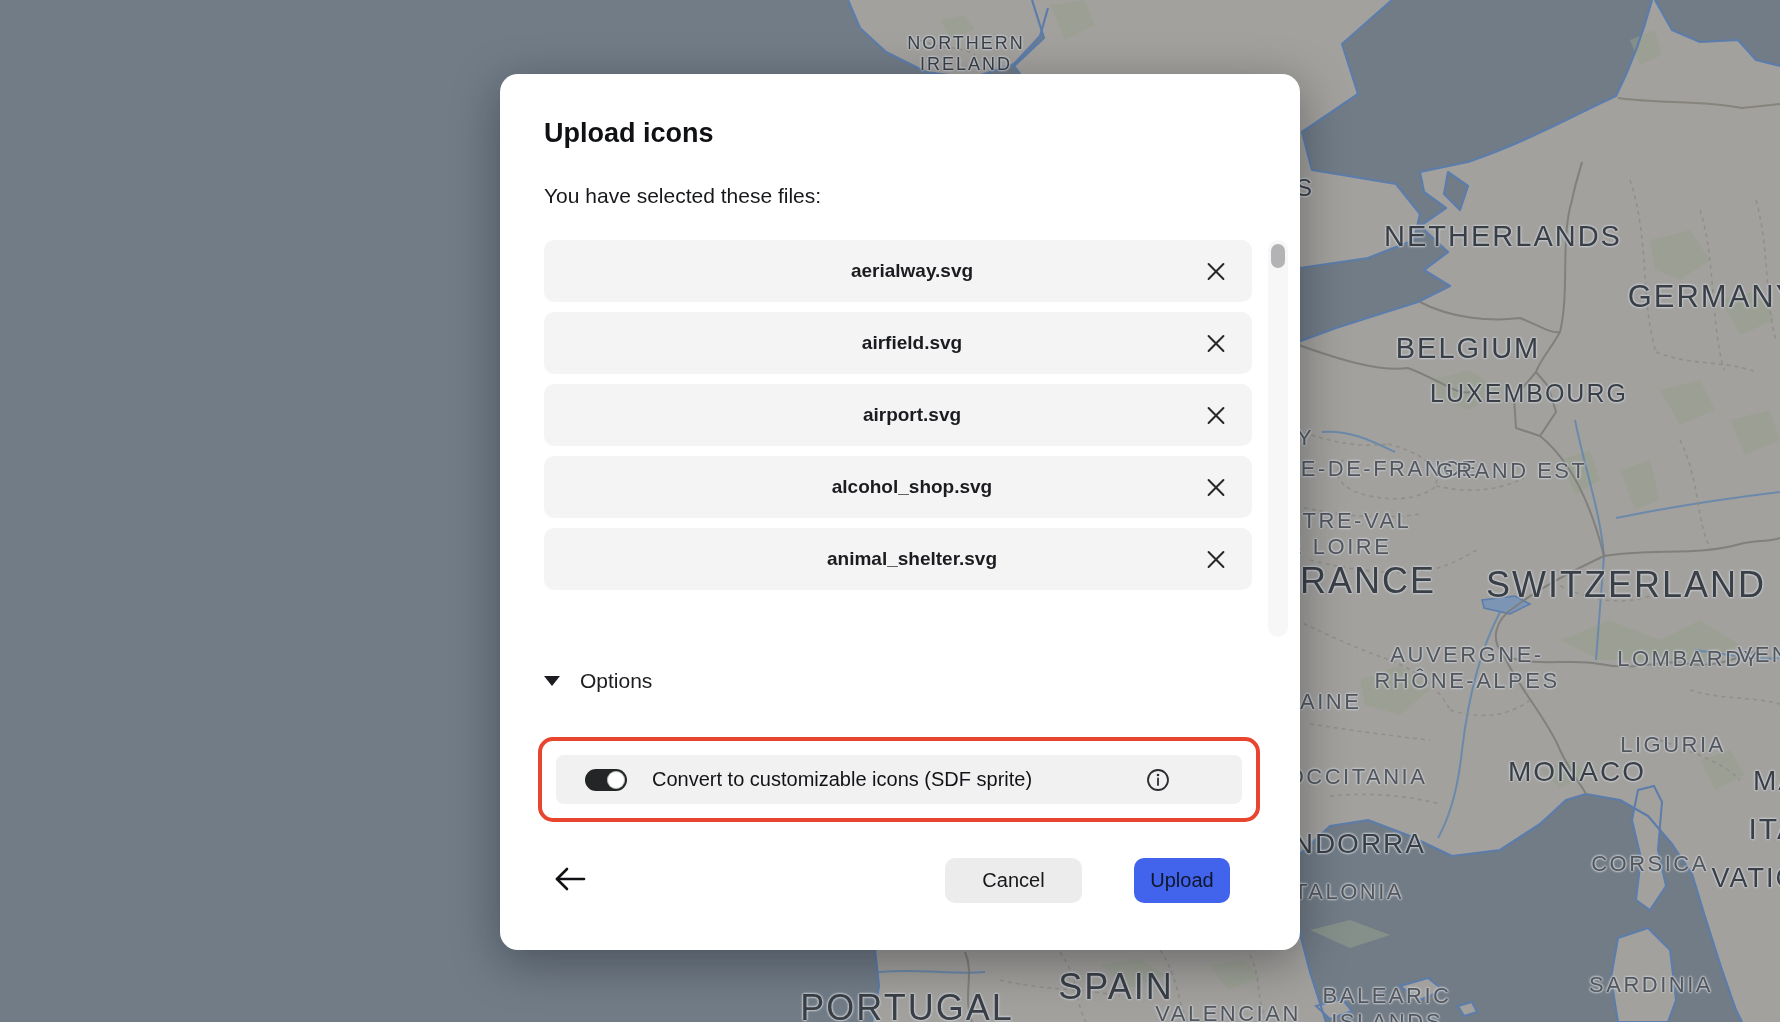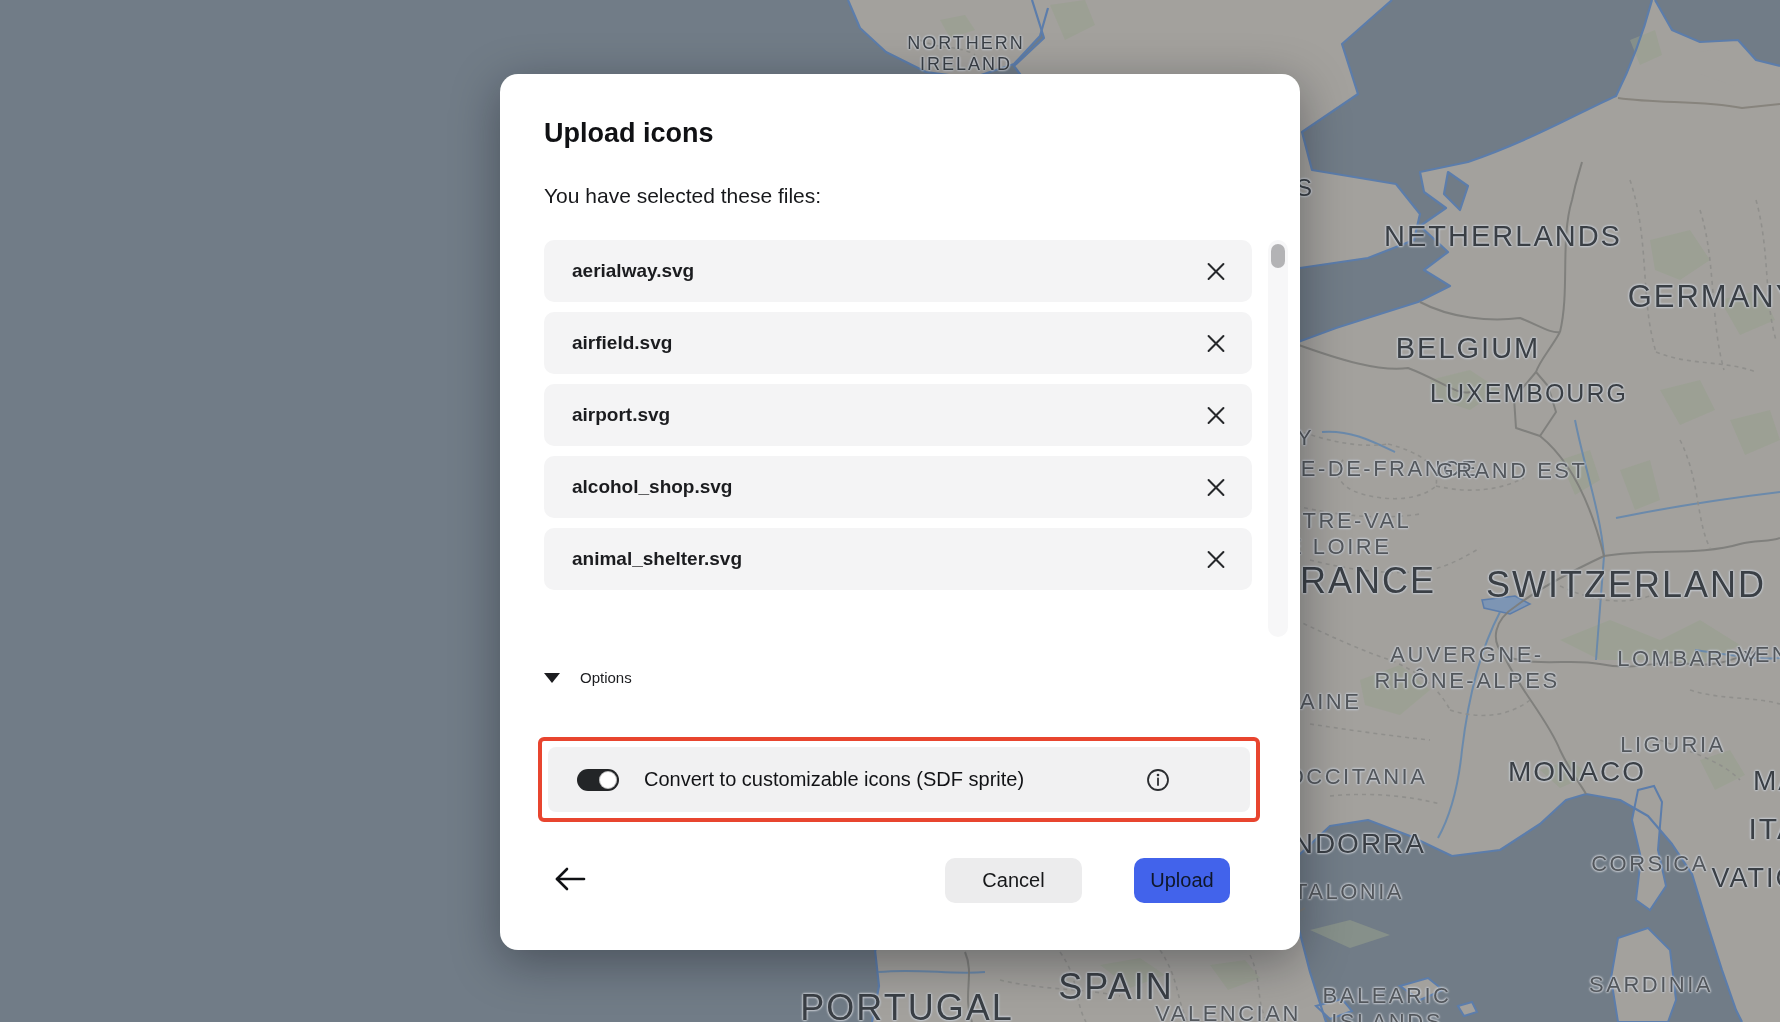--- a/index.html
+++ b/index.html
@@ -14,34 +14,34 @@
                          1px 0 2px rgba(196,201,207,.9),-1px 0 2px rgba(196,201,207,.9);}
   .map-label.country{color:var(--label-dark,#3A3F45);font-weight:400;letter-spacing:2px;}
   .map-label.region{color:var(--label-gray,#53575C);font-weight:400;}
   
   #modal{position:absolute;left:500px;top:74px;width:800px;height:876px;background:#fff;
          border-radius:18px;z-index:10;box-shadow:0 12px 48px rgba(10,14,20,.38);color:#101114;}
   #modal-title{position:absolute;left:44px;top:118px;transform:translateY(-74px);font-size:27px;font-weight:600;}
   #modal-subtitle{position:absolute;left:44px;top:110px;font-size:21px;font-weight:400;color:#17181b;}
   #file-list{position:absolute;left:44px;top:166px;width:708px;height:397px;overflow:hidden;}
   .file-row{position:relative;height:62px;margin-bottom:10px;background:var(--row-bg,#F4F4F5);
-            border-radius:10px;display:flex;align-items:center;}
+            border-radius:10px;display:flex;align-items:center;justify-content:center;}
   .file-name{margin-left:28px;font-size:19px;font-weight:700;color:#1b1c1f;}
   .x-icon{position:absolute;right:26px;top:21px;width:20px;height:20px;cursor:pointer;}
   .x-icon::before,.x-icon::after{content:"";position:absolute;left:9px;top:-1px;width:2px;height:23px;
             background:#26282b;border-radius:1px;}
   .x-icon::before{transform:rotate(45deg);} .x-icon::after{transform:rotate(-45deg);}
   #list-scrollbar{position:absolute;left:768px;top:166px;width:20px;height:397px;background:#f7f7f8;border-radius:10px;}
   #list-scroll-thumb{position:absolute;left:3px;top:4px;width:14px;height:24px;background:#b3b3b5;border-radius:7px;}
   #options-row{position:absolute;left:44px;top:595px;display:flex;align-items:center;cursor:pointer;}
   #options-caret{width:0;height:0;border-left:8px solid transparent;border-right:8px solid transparent;
                  border-top:10px solid #1c1d20;margin-right:20px;}
-  #options-label{font-size:15px;color:#1c1d20;}
+  #options-label{font-size:21px;color:#1c1d20;}
   #highlight-box{position:absolute;left:38px;top:663px;width:722px;height:85px;border:4px solid var(--red,#E8452F);
-                 border-radius:6px;box-sizing:border-box;padding:6px;}
+                 border-radius:15px;box-sizing:border-box;padding:14px;}
   #toggle-row{width:100%;height:100%;background:#f1f1f2;border-radius:8px;display:flex;align-items:center;box-sizing:border-box;}
   #sdf-toggle{position:relative;width:42px;height:22px;border-radius:11px;background:var(--toggle-dark,#232527);
               margin-left:29px;flex:none;cursor:pointer;}
   #sdf-toggle .knob{position:absolute;right:2px;top:2px;width:18px;height:18px;border-radius:50%;
               background:#fff;box-shadow:inset 0 0 0 1px rgba(0,0,0,.25);}
   #toggle-label{margin-left:25px;font-size:20px;color:#121316;}
   #info-icon{position:absolute;right:86px;top:auto;width:24px;height:24px;cursor:pointer;}
   #modal-footer{position:absolute;left:0;top:780px;width:100%;height:56px;}
   #back-button{position:absolute;left:52px;top:8px;width:36px;height:34px;cursor:pointer;}
   .btn{position:absolute;top:4px;height:45px;border:none;border-radius:10px;font-size:20px;

